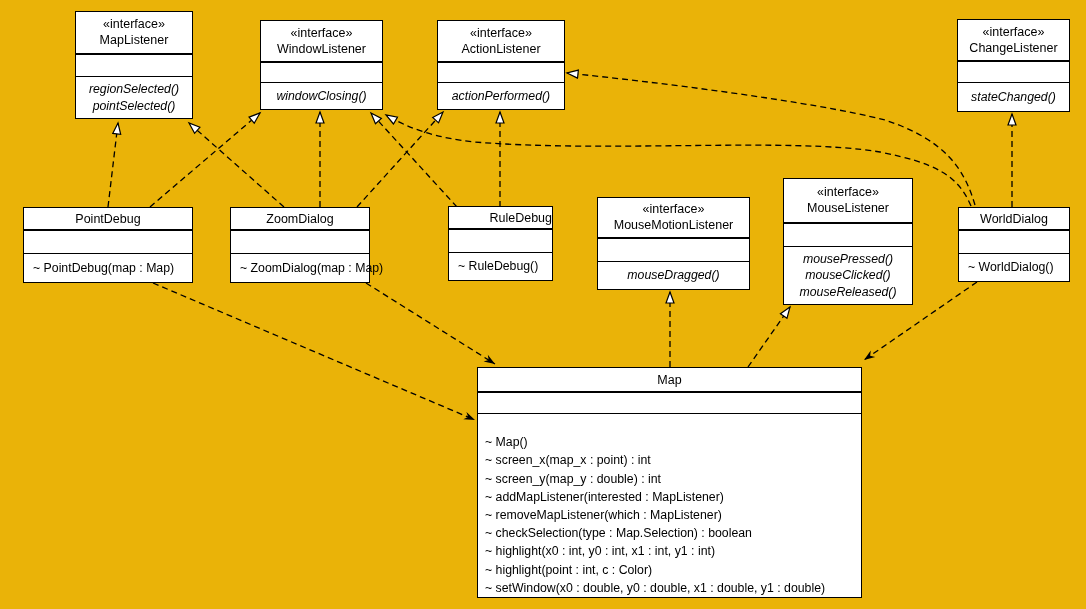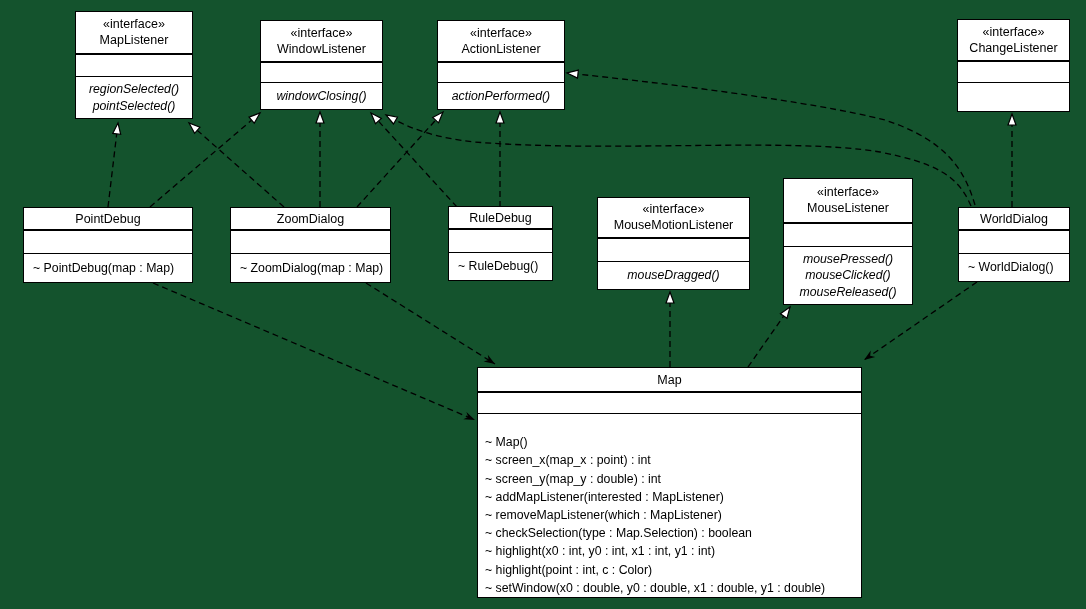--- a/index.html
+++ b/index.html
@@ -1,19 +1,19 @@
 <!DOCTYPE html>
 <html><head>
 <meta charset="utf-8">
 <style>
   html,body{margin:0;padding:0;background:#ffffff;}
   .canvas{
     position:relative;
     width:1086px;height:609px;
-    background:#14532d;
+    background:#eab308;
     font-family:"Liberation Sans", sans-serif;
     color:#000;
     overflow:hidden;
   }
   svg.edges{position:absolute;left:0;top:0;width:1086px;height:609px;}
   .uml-box{
     position:absolute;
     background:#ffffff;
     border:1.7px solid #000;
     box-sizing:border-box;
@@ -108,44 +108,47 @@
       <div class="m">actionPerformed()</div>
     </div>
   </div>
 
   <div class="uml-box" style="left:957px;top:19px;width:113px;height:93px;">
     <div class="c-title" style="height:40px;">
       <div class="stereo">«interface»</div>
       <div class="cname">ChangeListener</div>
     </div>
     <div class="c-attrs" style="height:23px;"></div>
+    <div class="c-methods abstract">
+      <div class="m">stateChanged()</div>
+    </div>
   </div>
 
   <div class="uml-box" style="left:15px;top:207px;width:170px;height:76px;margin-left:8px;">
     <div class="c-title" style="height:21px;">
       <div class="cname">PointDebug</div>
     </div>
     <div class="c-attrs" style="height:25px;"></div>
     <div class="c-methods concrete">
       <div class="m">~ PointDebug(map : Map)</div>
     </div>
   </div>
 
-  <div class="uml-box" style="left:230px;top:207px;width:161px;height:76px;">
+  <div class="uml-box" style="left:230px;top:207px;width:140px;height:76px;">
     <div class="c-title" style="height:21px;">
       <div class="cname">ZoomDialog</div>
     </div>
     <div class="c-attrs" style="height:25px;"></div>
     <div class="c-methods concrete">
       <div class="m">~ ZoomDialog(map : Map)</div>
     </div>
   </div>
 
   <div class="uml-box" style="left:448px;top:206px;width:105px;height:75px;">
-    <div class="c-title" style="height:21px;">
+    <div class="c-title" style="height:21px;align-items:flex-end;">
       <div class="cname">RuleDebug</div>
     </div>
     <div class="c-attrs" style="height:25px;"></div>
     <div class="c-methods concrete">
       <div class="m">~ RuleDebug()</div>
     </div>
   </div>
 
   <div class="uml-box" style="left:597px;top:197px;width:153px;height:93px;">
     <div class="c-title" style="height:39px;">

